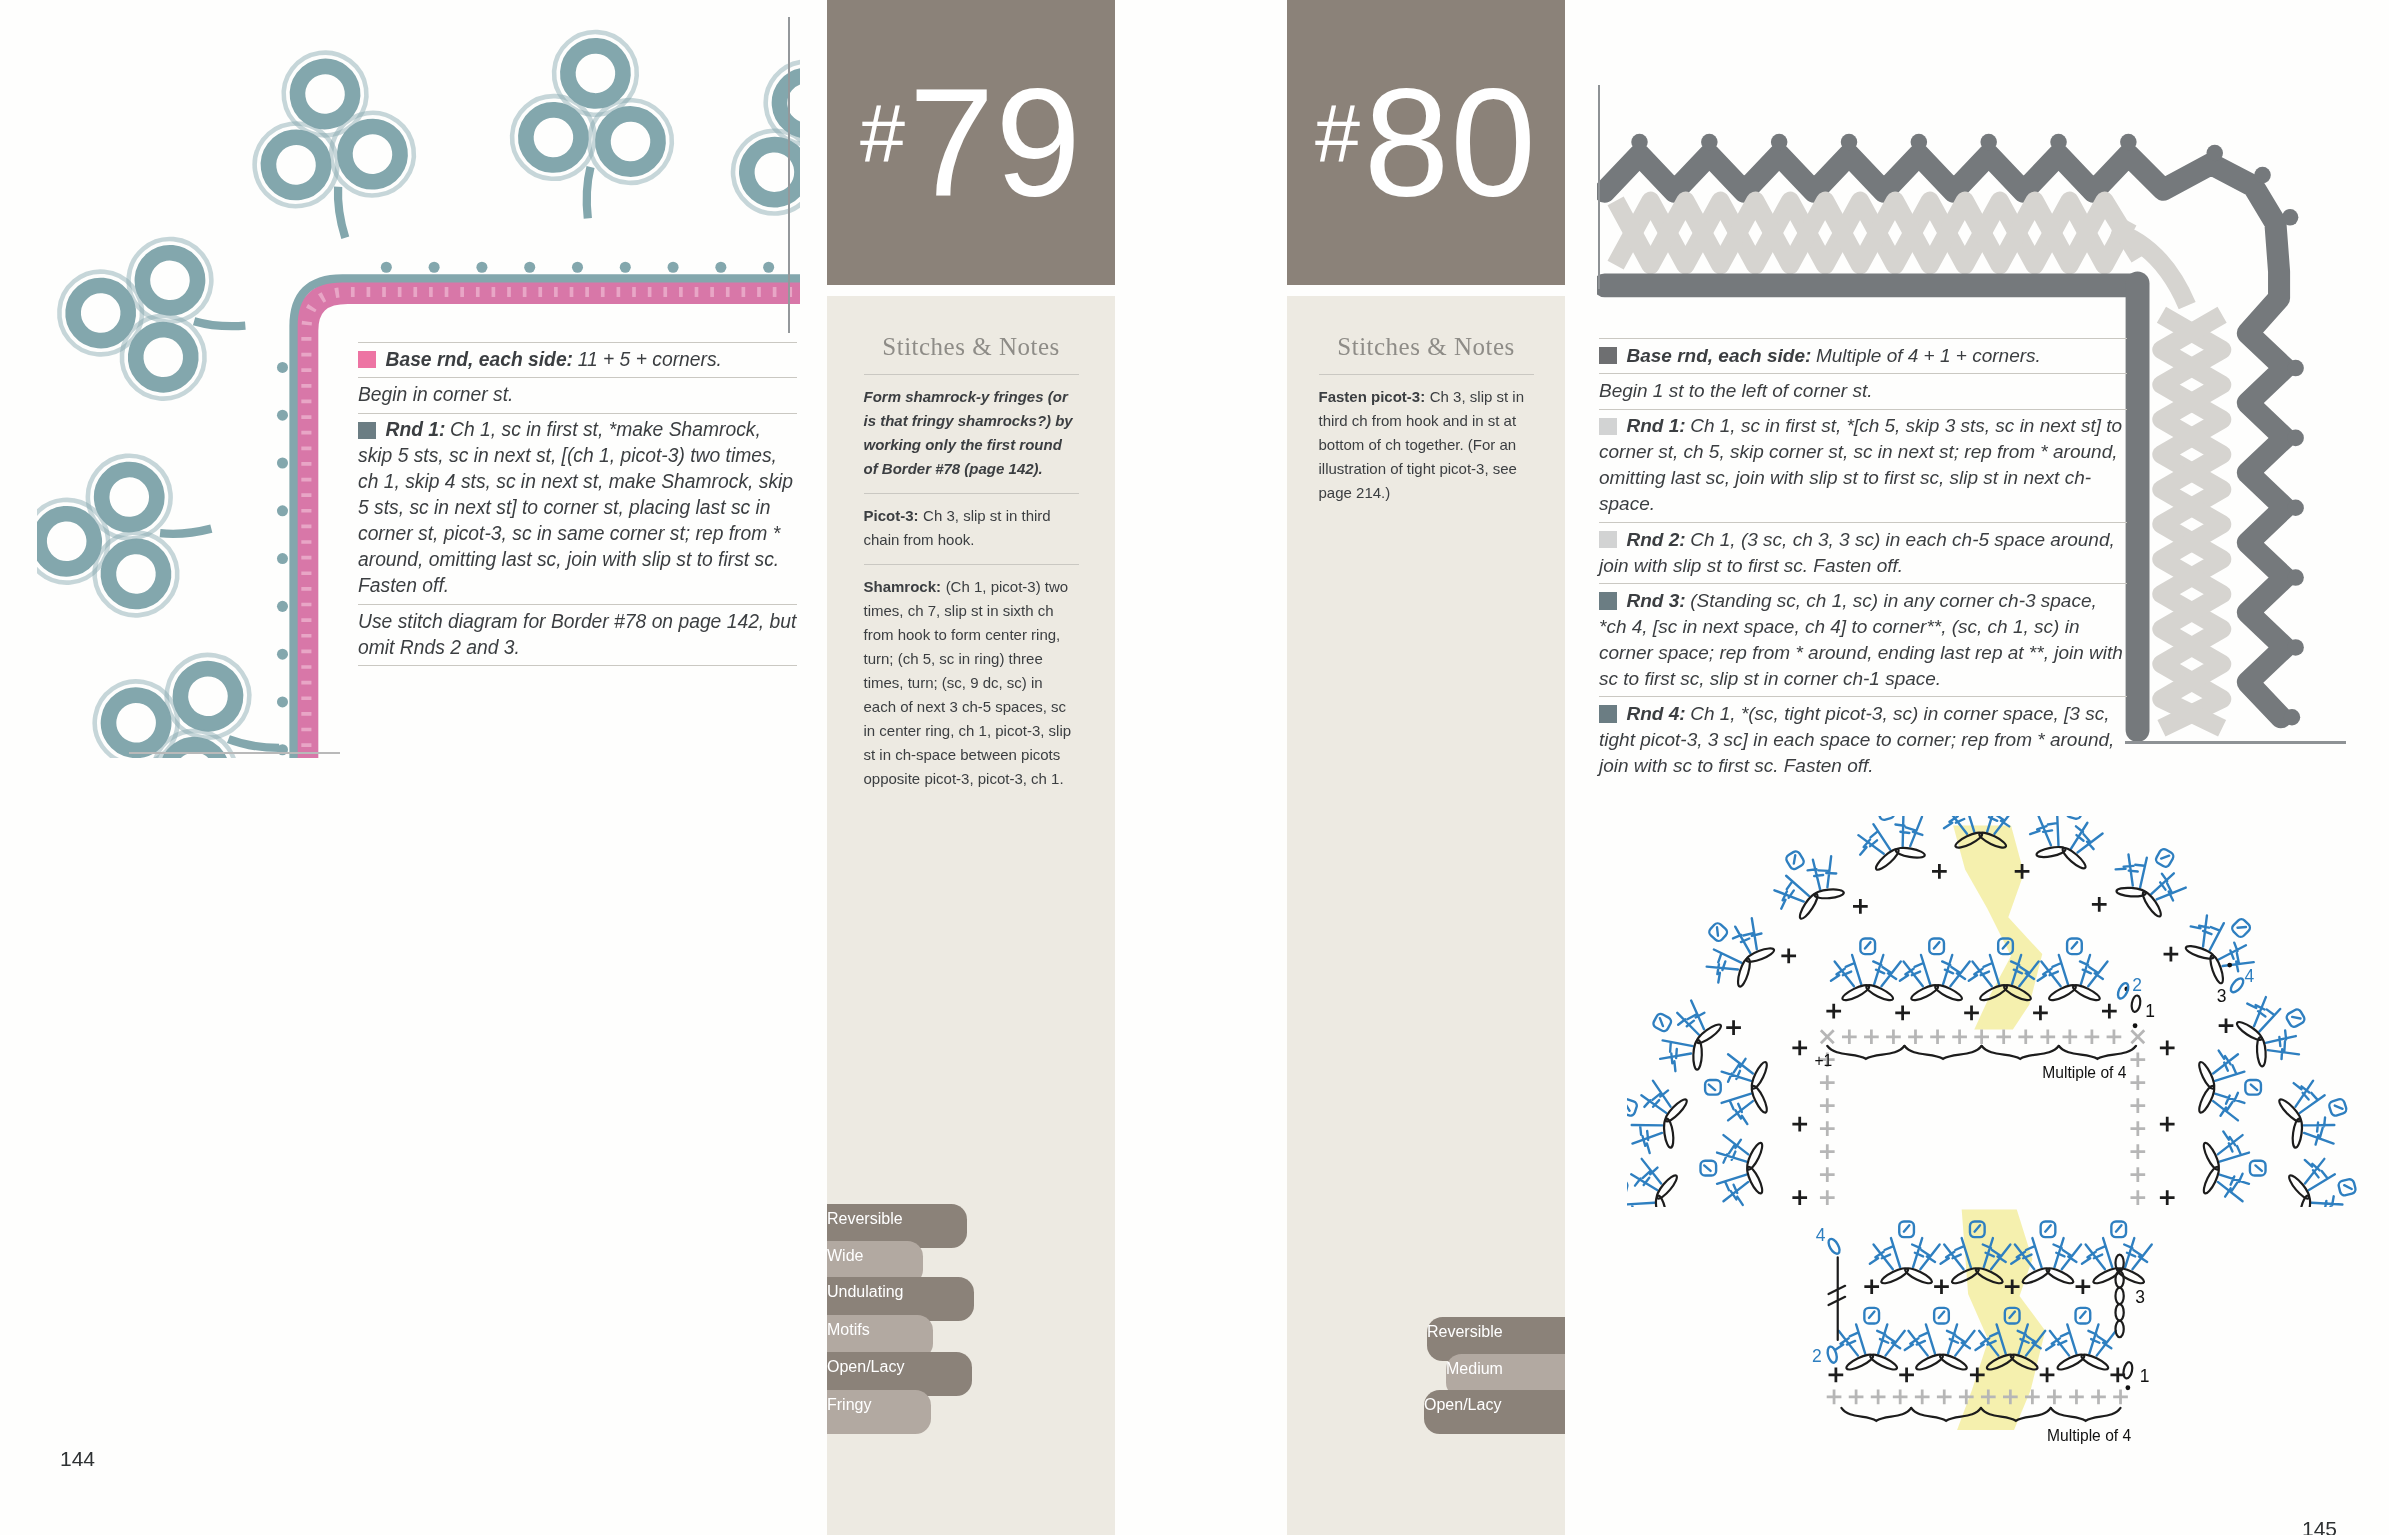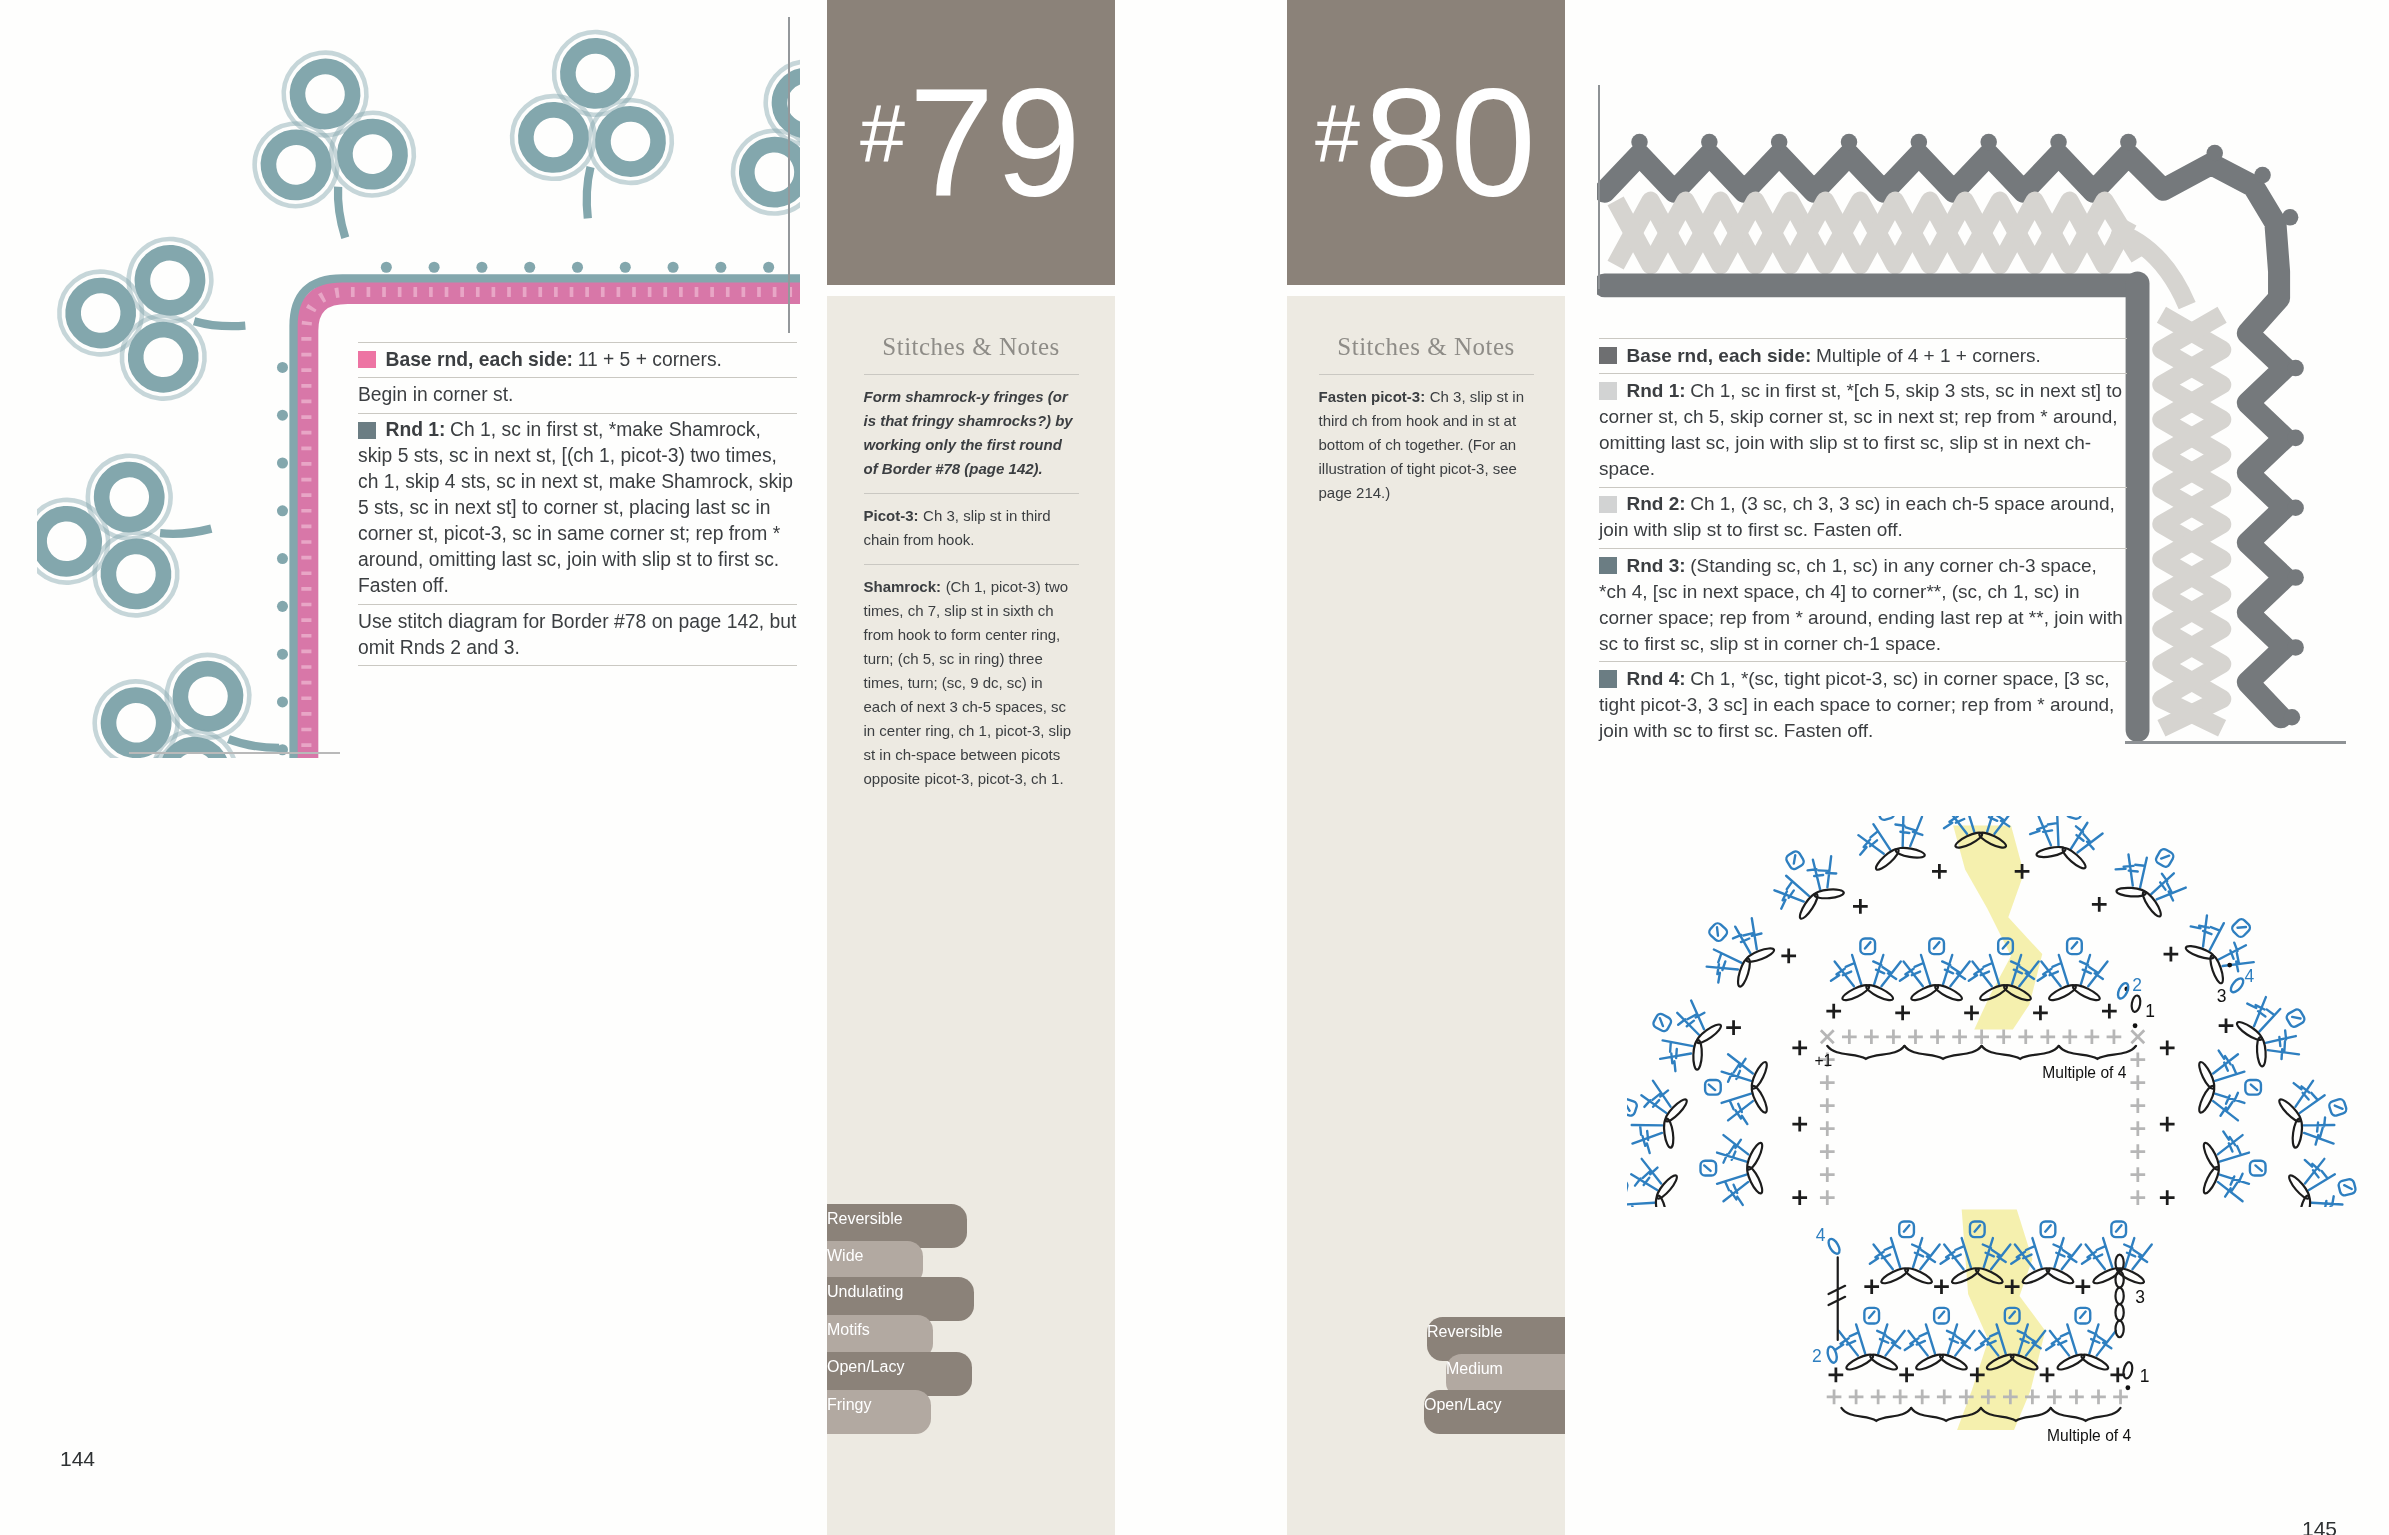--- a/index.html
+++ b/index.html
@@ -25,21 +25,21 @@
 
   
   .tag{position:absolute;height:44px;line-height:30px;color:#fff;font-size:16px;text-align:left;}
   .tag.dark{background:var(--taupe,#8b8279);}
   .tag.light{background:var(--taupelight,#b2a9a1);}
   .tag.capR{border-radius:0 15.6px 15.6px 0;}
   .tag.capL{border-radius:15.6px 0 0 15.6px;}
 
   
   .instr{position:absolute;}
-  .instr .row{border-top:1.8px solid var(--rule,#cac8c2);padding:3.7px 0 4.6px;}
+  .instr .row{border-top:1.8px solid var(--rule,#cac8c2);padding:3.7px 0 4.6px;font-style:italic;}
   .instr .row.end{border-bottom:1.8px solid var(--rule,#cac8c2);}
   .instr-left{left:358px;top:342px;width:439px;font-size:19.3px;line-height:26px;}
   .instr-right{left:1599px;top:338px;width:528px;font-size:19px;line-height:26px;}
   .sw{display:inline-block;width:17.5px;height:17.5px;margin-right:10px;vertical-align:-2.8px;}
   .sw-pink{background:var(--pink,#ed74a3);}
   .sw-slate{background:var(--slate,#6b7d83);}
   .sw-dk{background:var(--dkgray,#6e6f71);}
   .sw-lt{background:var(--ltgray,#d2d3d3);}
 
   .pagenum{position:absolute;font-size:21px;color:#2e3133;}
@@ -238,20 +238,23 @@
     <path class="ydk" stroke-width="26" stroke-linecap="round" d="M588,228 V714"></path>
   </svg>
   <div class="edge" style="left:1598px;top:85px;width:1.8px;height:204px;background:#8e9295"></div>
   <div class="edge" style="left:2125px;top:741px;width:221px;height:2.8px;background:#8e9295"></div>
 
   <div class="instr instr-right">
     <div class="row">
       <span class="sw sw-dk"></span><b>Base rnd, each side:</b><span>Multiple of 4 + 1 + corners.</span>
     </div>
     <div class="row">
+      <span>Begin 1 st to the left of corner st.</span>
+    </div>
+    <div class="row">
       <span class="sw sw-lt"></span><b>Rnd 1:</b><span>Ch 1, sc in first st, *[ch 5, skip 3 sts, sc in next st] to corner st, ch 5, skip corner st, sc in next st; rep from * around, omitting last sc, join with slip st to first sc, slip st in next ch-space.</span>
     </div>
     <div class="row">
       <span class="sw sw-lt"></span><b>Rnd 2:</b><span>Ch 1, (3 sc, ch 3, 3 sc) in each ch-5 space around, join with slip st to first sc. Fasten off.</span>
     </div>
     <div class="row">
       <span class="sw sw-slate"></span><b>Rnd 3:</b><span>(Standing sc, ch 1, sc) in any corner ch-3 space, *ch 4, [sc in next space, ch 4] to corner**, (sc, ch 1, sc) in corner space; rep from * around, ending last rep at **, join with sc to first sc, slip st in corner ch-1 space.</span>
     </div>
     <div class="row">
       <span class="sw sw-slate"></span><b>Rnd 4:</b><span>Ch 1, *(sc, tight picot-3, sc) in corner space, [3 sc, tight picot-3, 3 sc] in each space to corner; rep from * around, join with sc to first sc. Fasten off.</span>

